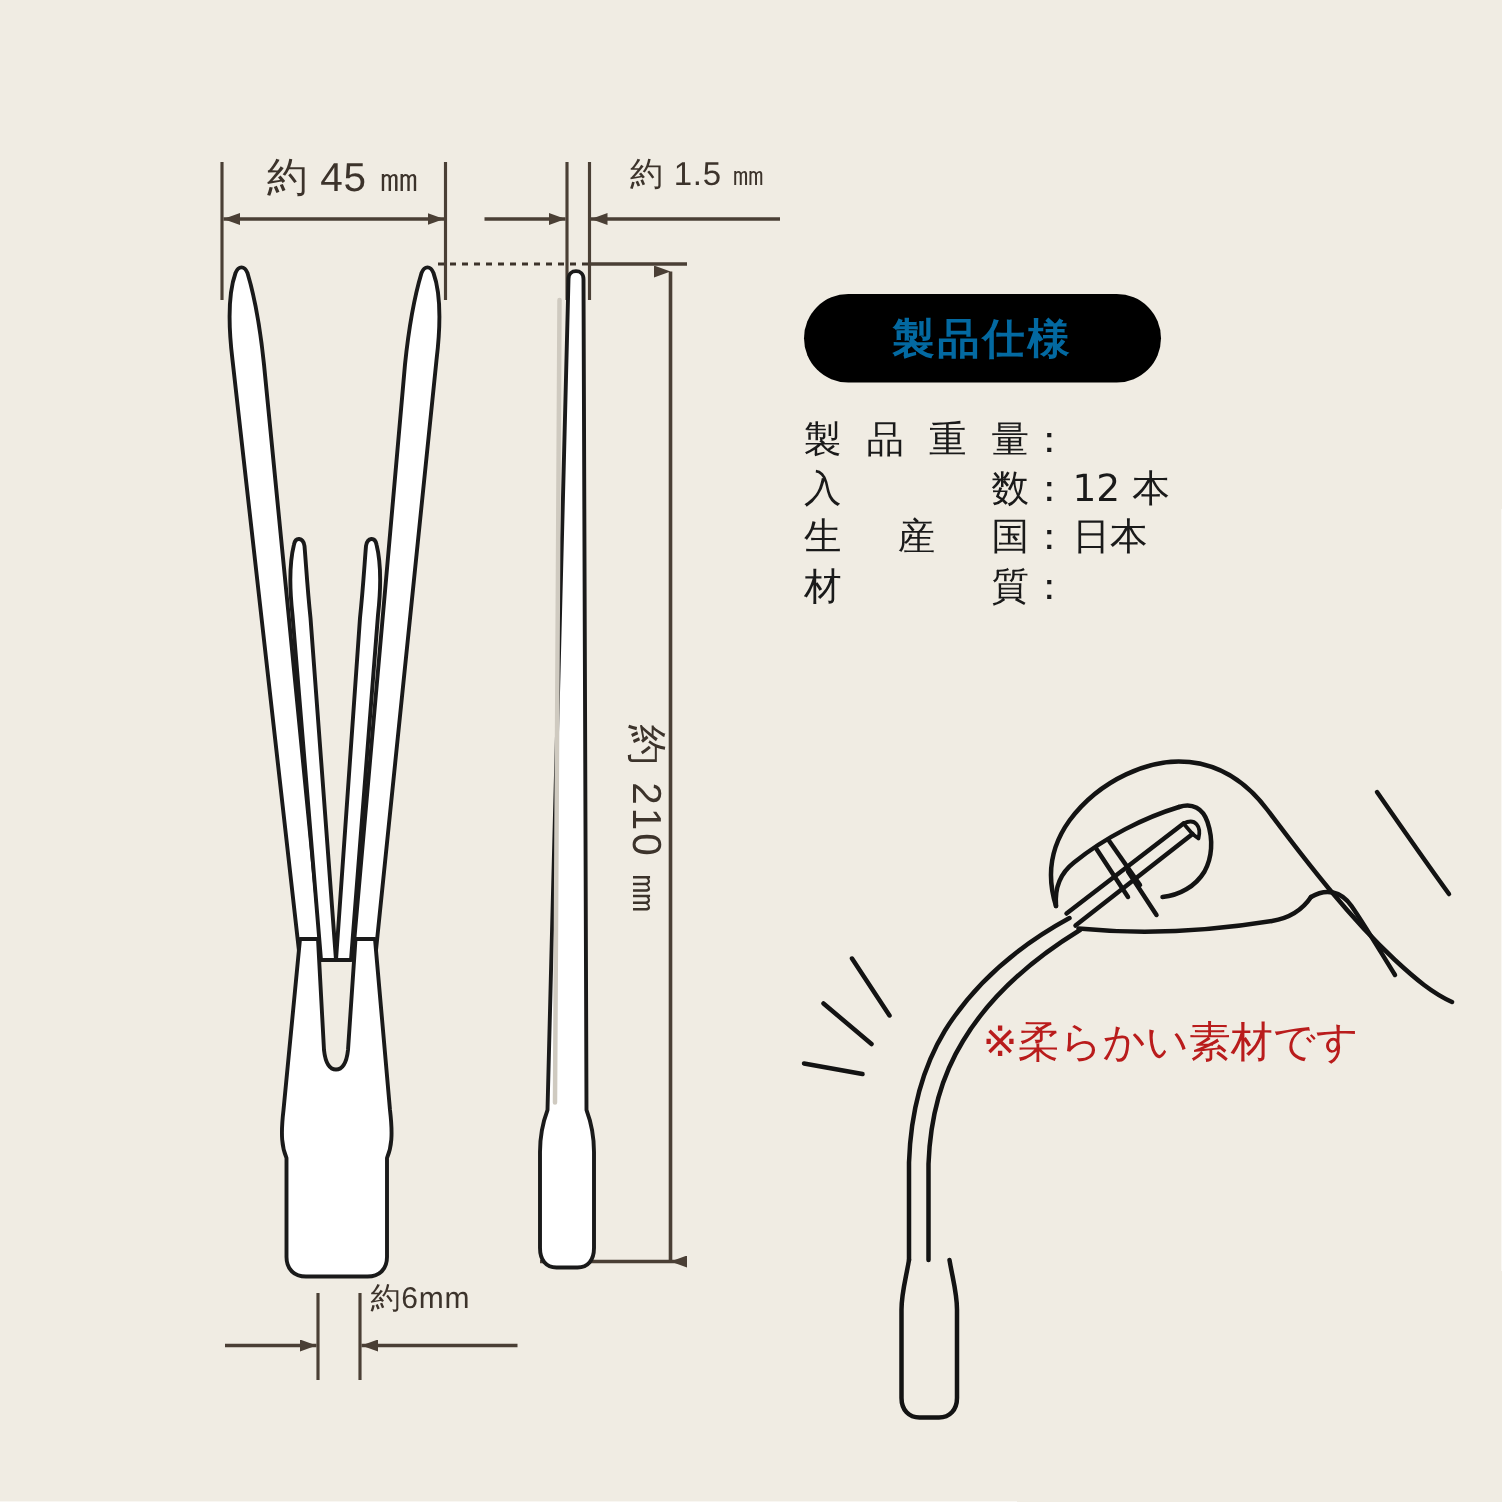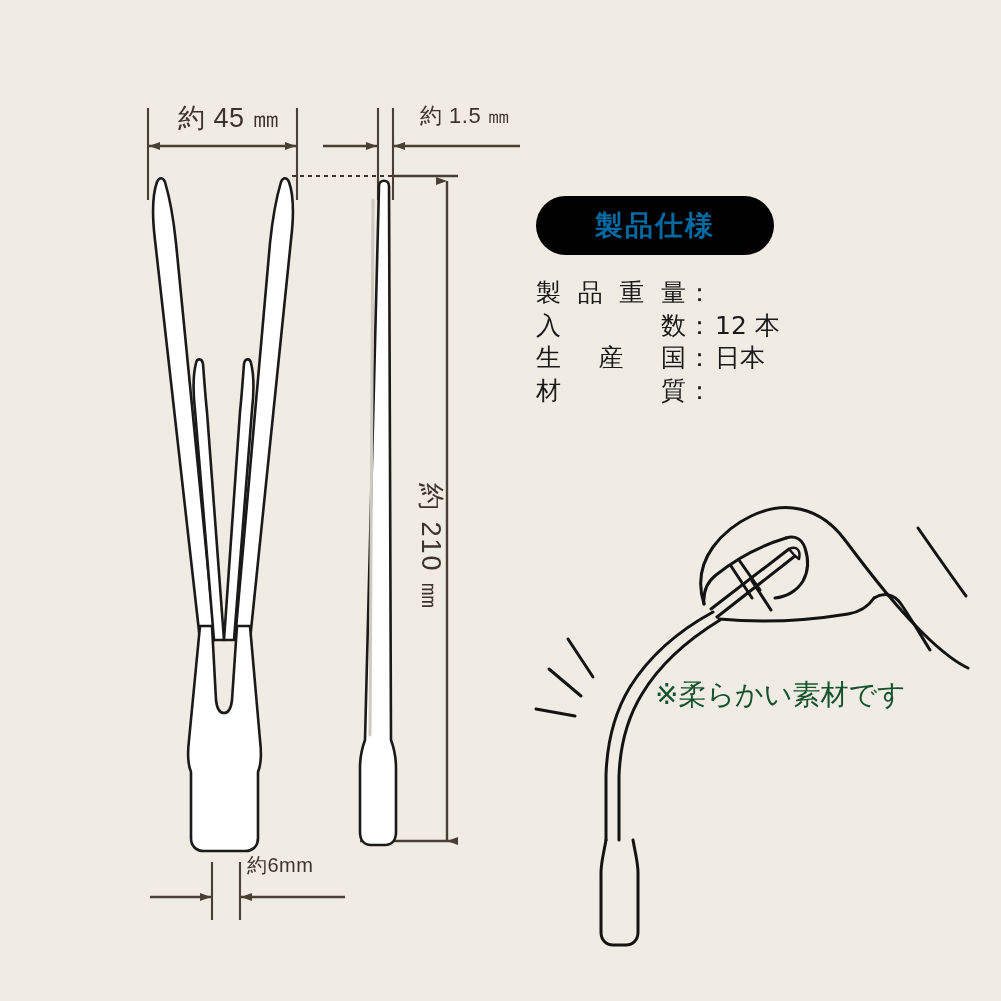--- a/index.html
+++ b/index.html
@@ -83,21 +83,21 @@
     text-align-last: justify;
   }
   .spec-colon { padding: 0 1px; }
   .spec-value { padding-left: 2px; }
 
   #soft-note {
     position: absolute;
     left: 655px;
     top: 676px;
     font-size: 28px;
-    color: #14532d;
+    color: #b91c1c;
     white-space: nowrap;
     font-family: "DejaVu Sans", "Liberation Sans", sans-serif;
   }
 </style>
 </head>
 <body>
 
 <div id="page">
 
   <svg id="art" viewBox="0 0 1001 1001" xmlns="http://www.w3.org/2000/svg">

